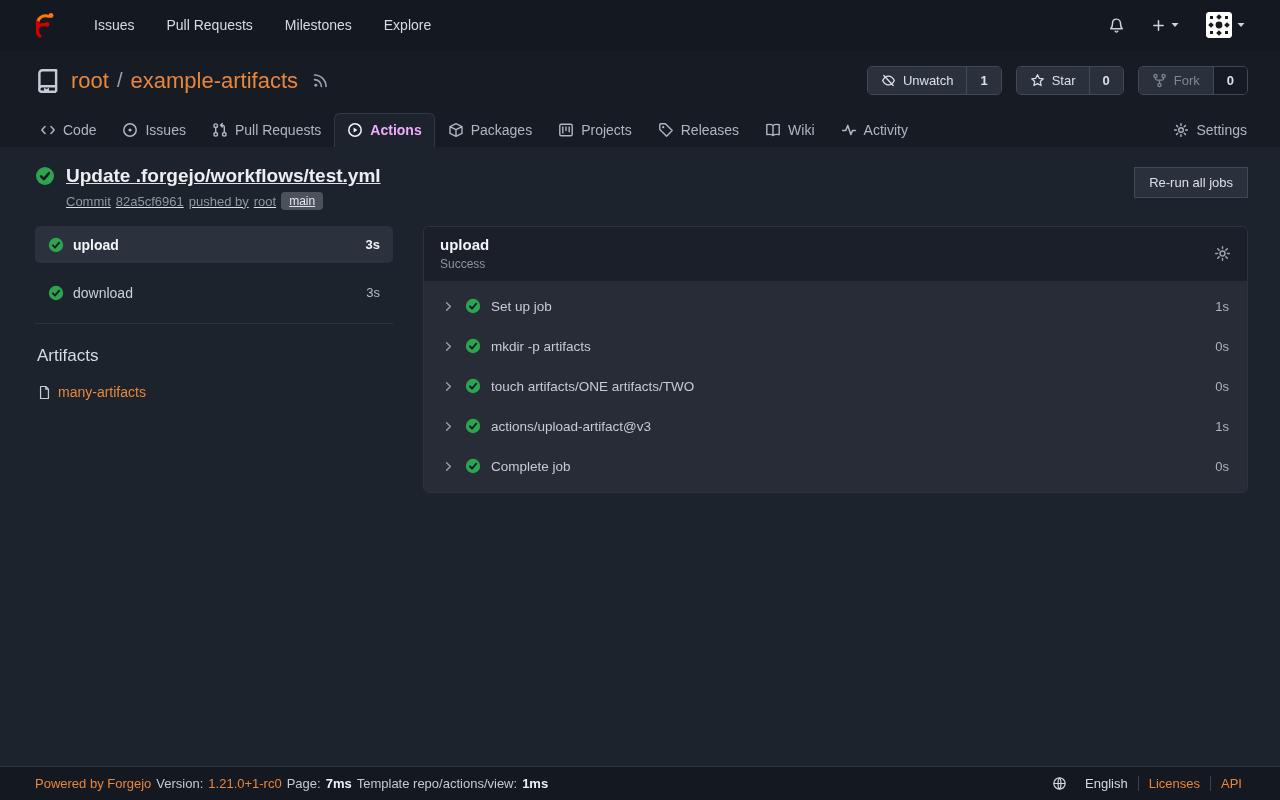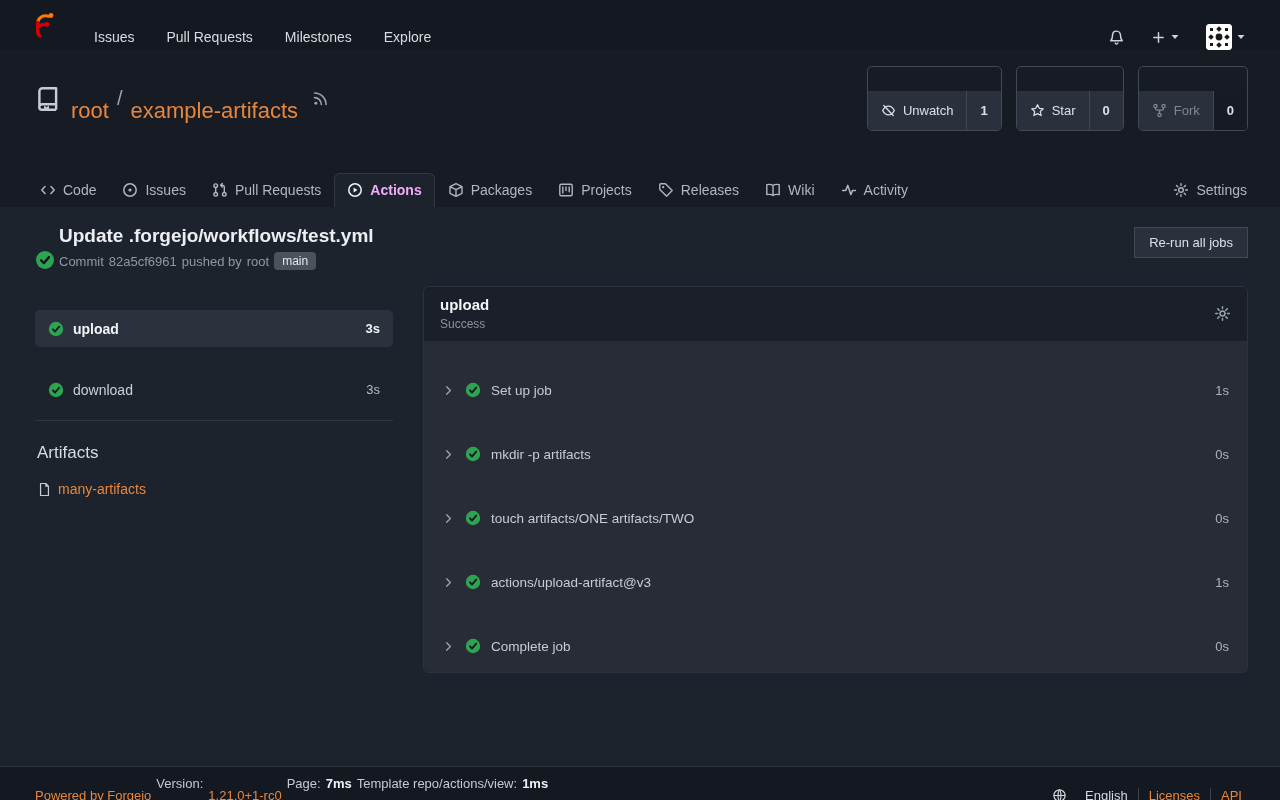--- a/index.html
+++ b/index.html
@@ -22,21 +22,21 @@
   *{margin:0;padding:0;box-sizing:border-box;}
   html,body{width:1280px;height:800px;overflow:hidden;}
   body{
     font-family:"Liberation Sans","DejaVu Sans",sans-serif;
     background:var(--body-bg);
     color:var(--text);
     display:flex;flex-direction:column;
     font-size:14px;
   }
   .ic{display:inline-block;vertical-align:middle;flex:none;}
-  a{text-decoration:none;color:inherit;cursor:pointer;margin-top:24px;}
+  a{text-decoration:none;color:inherit;cursor:pointer;}
 
   
   .navbar{height:50px;background:var(--nav-bg);display:flex;align-items:center;padding:0 26px;flex:none;}
   .logo{width:32px;height:32px;margin-right:24px;}
   .nav-links{display:flex;align-items:center;gap:8px;}
   .nav-link{color:#d7dce2;padding:8px 12px;font-size:14px;}
   .nav-right{margin-left:auto;display:flex;align-items:center;gap:10px;}
   .nav-icon-btn{display:flex;align-items:center;gap:4px;color:#cdd3da;padding:6px 8px;}
   .caret{font-size:9px;color:#cdd3da;}
   .avatar{width:26px;height:26px;border-radius:4px;background:#fff;overflow:hidden;}
@@ -44,36 +44,36 @@
   
   .repo-header-wrap{background:var(--header-bg);flex:none;}
   .repo-header{display:flex;align-items:center;padding:16px 32px 12px 35px;}
   .repo-icon{color:#c6ccd4;margin-right:10px;}
   .repo-title{font-size:22px;display:flex;align-items:center;gap:8px;}
   .repo-title .lnk{color:var(--orange);}
   .repo-title .sep{color:#9aa2ac;font-size:20px;}
   .rss{color:#9aa2ac;margin-left:6px;}
   .repo-actions{margin-left:auto;display:flex;gap:14px;}
   .btn-group{display:flex;border:1px solid var(--btn-border);border-radius:5px;overflow:hidden;font-size:13px;}
-  .btn-seg{display:flex;align-items:center;gap:7px;background:var(--btn-bg);color:#dbe0e6;padding:12px 13px;}
+  .btn-seg{display:flex;align-items:center;gap:7px;background:var(--btn-bg);color:#dbe0e6;padding:0 13px;}
   .btn-count{background:var(--btn-bg);border-left:1px solid var(--btn-border);padding:6px 13px;font-weight:bold;color:#dbe0e6;display:flex;align-items:center;}
   .btn-group.disabled .btn-seg{color:#7f8792;}
   .btn-group.disabled .btn-count{background:#161b23;}
 
   
   .tabs{display:flex;align-items:flex-end;padding:6px 20px 0 27px;}
   .tab{display:flex;align-items:center;gap:7px;color:#aeb6c0;padding:8px 12px 9px;font-size:14px;border:1px solid transparent;border-bottom:none;}
   .tab .ic{color:#aeb6c0;}
   .tab.active{background:var(--body-bg);border-color:var(--border);border-radius:6px 6px 0 0;color:#f0abfc;font-weight:bold;}
   .tab.active .ic{color:#f2f4f7;}
   .tab-settings{margin-left:auto;}
 
   
   .run-header{display:flex;justify-content:space-between;align-items:flex-start;padding:18px 32px 12px 35px;flex:none;}
-  .run-title-row{display:flex;align-items:flex-end;gap:4px;}
+  .run-title-row{display:flex;align-items:flex-start;gap:11px;text-decoration:underline;}
   .run-title{font-size:19px;font-weight:bold;color:#eceef2;line-height:22px;}
   .commit-line{margin-top:5px;font-size:13px;color:var(--muted);display:flex;align-items:center;gap:5px;}
   .branch-badge{background:var(--badge);color:#e3e7eb;font-size:12px;padding:2px 8px;border-radius:4px;}
   .rerun-btn{background:var(--btn-bg);border:1px solid var(--btn-border);border-radius:0;color:#dbe0e6;font-size:13px;padding:7px 14px;margin-top:2px;}
 
   
   .run-layout{display:flex;gap:30px;padding:4px 32px 0 35px;align-items:flex-start;flex:1;}
   .jobs-col{width:358px;flex:none;}
   .job-row{display:flex;align-items:center;gap:9px;height:37px;padding:0 13px;border-radius:5px;margin-bottom:11px;color:#c9d0d8;font-size:14px;}
   .job-row .dur{margin-left:auto;font-size:13px;color:#b4bcc5;}

